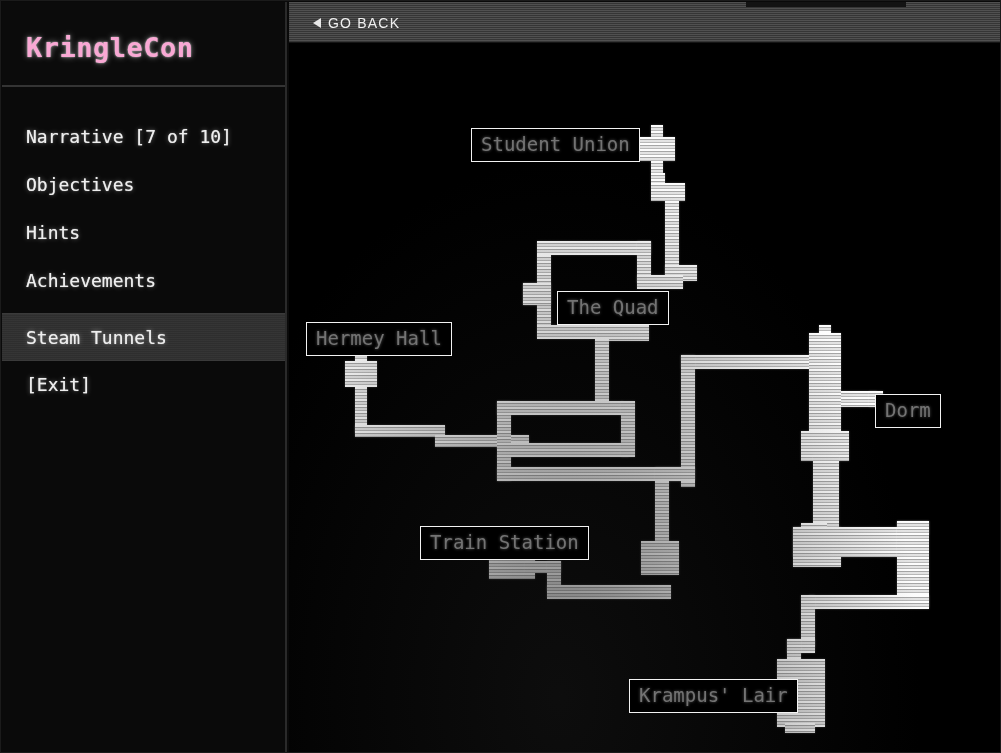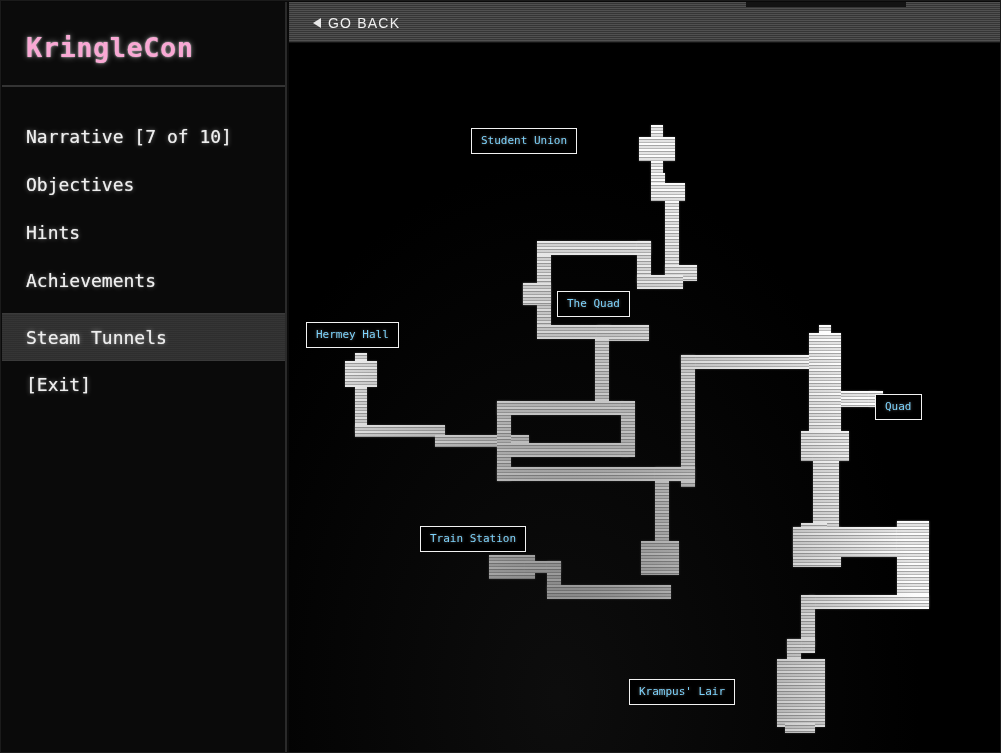--- a/index.html
+++ b/index.html
@@ -193,22 +193,22 @@
       rgba(165,165,165,0.6) 6px
     );
     box-shadow: 0 0 2px rgba(255,255,255,0.25);
   }
 
   
   .map-label {
     position: absolute;
     background: #000000;
     border: 1px solid #f2f2f2;
-    color: #7dd3fc;
-    font-size: 11px;
+    color: #737373;
+    font-size: 19px;
     line-height: 1;
     padding: 6px 9px 7px 9px;
     white-space: nowrap;
     z-index: 30;
     text-shadow: 0 0 3px rgba(255,255,255,0.35);
     cursor: pointer;
     box-sizing: border-box;
   }
 </style>
 </head>
@@ -306,21 +306,21 @@
           <div class="seg" style="left: 608px; top: 478px; width: 32px; height: 86px;"></div>
           <div class="seg" style="left: 520px; top: 552px; width: 120px; height: 14px;"></div>
           <div class="seg" style="left: 512px; top: 552px; width: 14px; height: 52px;"></div>
           <div class="seg" style="left: 498px; top: 596px; width: 28px; height: 14px;"></div>
           <div class="seg" style="left: 498px; top: 596px; width: 14px; height: 30px;"></div>
           <div class="seg" style="left: 488px; top: 616px; width: 48px; height: 68px;"></div>
           <div class="seg" style="left: 496px; top: 680px; width: 30px; height: 10px;"></div>
           <div class="map-label" style="left: 182px; top: 85px;">Student Union</div>
           <div class="map-label" style="left: 268px; top: 248px;">The Quad</div>
           <div class="map-label" style="left: 17px; top: 279px;">Hermey Hall</div>
-          <div class="map-label" style="left: 586px; top: 351px;">Quad</div>
+          <div class="map-label" style="left: 586px; top: 351px;">Dorm</div>
           <div class="map-label" style="left: 131px; top: 483px;">Train Station</div>
           <div class="map-label" style="left: 340px; top: 636px;">Krampus' Lair</div>
         </div>
     </div>
 
   </div>
 
 </div>
 
 </body></html>

